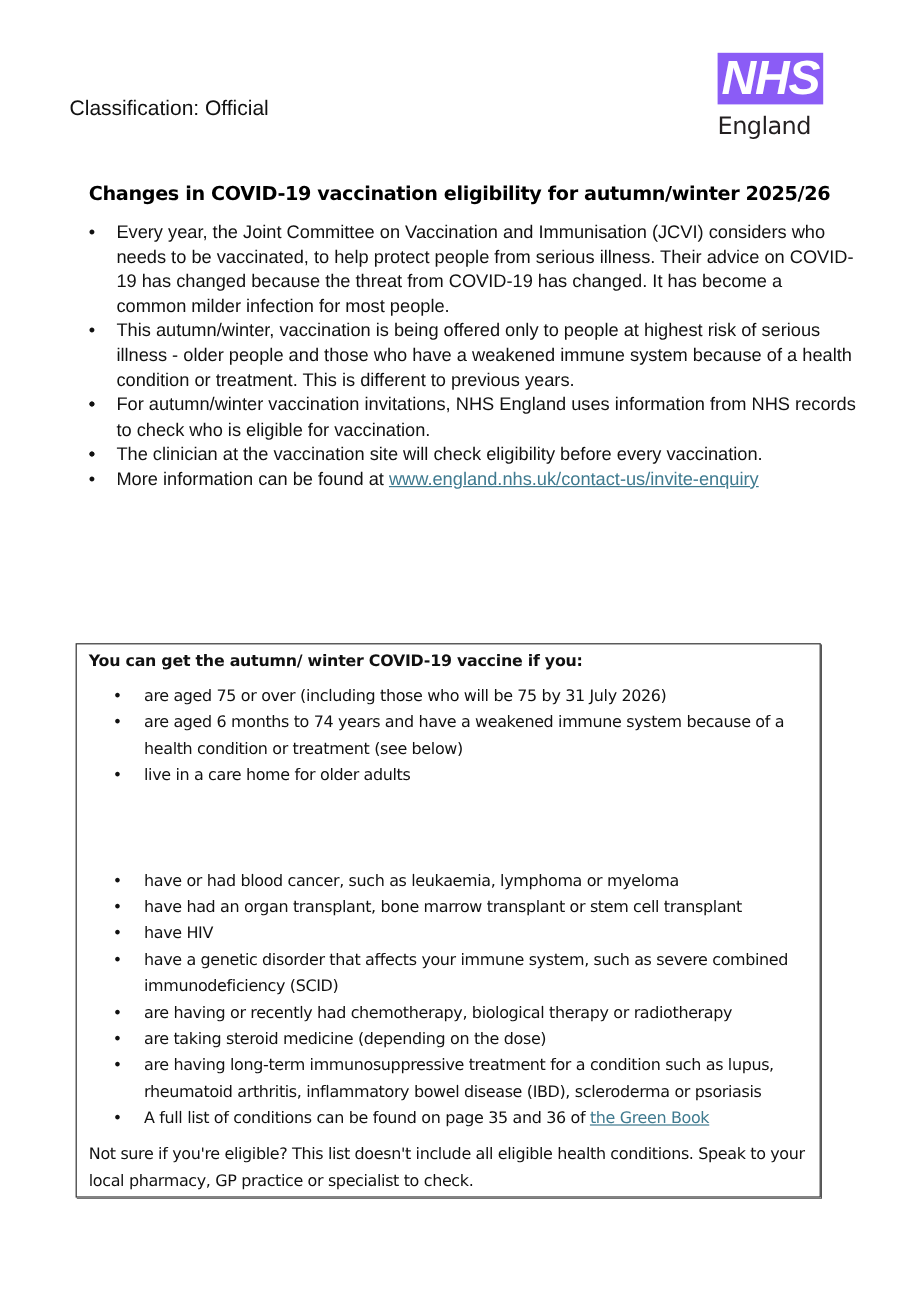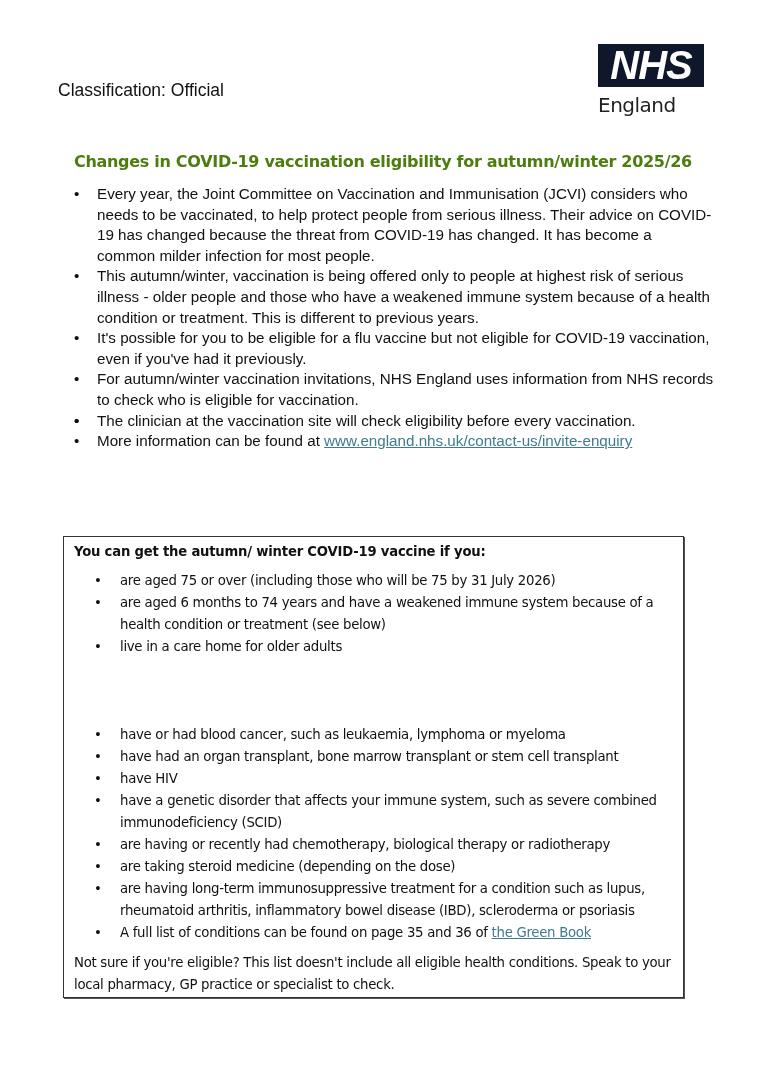--- a/index.html
+++ b/index.html
@@ -6,35 +6,35 @@
     body { width: 768px; height: 1086px; position: relative; overflow: hidden; color: #111; }
     .page { position: absolute; left: 0; top: 0; width: 768px; height: 1086px; background: #fff; }
 
     .classification {
       position: absolute; left: 58px; top: 80px;
       font-family: "Liberation Sans", sans-serif; font-size: 17.5px; color: #111;
     }
 
     .logo { position: absolute; left: 598px; top: 44px; width: 108px; }
     .logo-box {
-      width: 106px; height: 43px; background: #0f172a;
+      width: 88px; height: 43px; background: #8b5cf6;
       display: flex; align-items: center; justify-content: center;
     }
     .logo-nhs {
       font-family: "Liberation Sans", sans-serif; font-weight: bold; font-style: italic;
       color: #fff; font-size: 40px; letter-spacing: -1px; line-height: 43px;
     }
     .logo-england {
       font-family: "DejaVu Sans", sans-serif; font-size: 20px; color: #231f20;
       margin-top: 2px; letter-spacing: -0.5px; line-height: 32px;
     }
 
     .heading {
       position: absolute; left: 74px; top: 152px;
-      font-family: "DejaVu Sans", sans-serif; font-weight: bold; font-size: 16px; color: #4d7c0f;
+      font-family: "DejaVu Sans", sans-serif; font-weight: bold; font-size: 16px; color: #000000;
       letter-spacing: -0.3px;
     }
 
     .intro-list {
       position: absolute; left: 74px; top: 184px; width: 640px;
       margin: 0; padding: 0; list-style: none;
       font-family: "Liberation Sans", sans-serif; font-size: 15.2px; line-height: 20.6px; color: #111;
     }
     .intro-list li { position: relative; padding-left: 23px; }
     .intro-list li .bullet { position: absolute; left: 0; top: 0; }
@@ -72,21 +72,21 @@
       <span class="logo-nhs">NHS</span>
     </div>
     <div class="logo-england">England</div>
   </div>
 
   <div class="heading">Changes in COVID-19 vaccination eligibility for autumn/winter 2025/26</div>
 
   <ul class="intro-list">
     <li><span class="bullet">•</span><span>Every year, the Joint Committee on Vaccination and Immunisation (JCVI) considers who needs to be vaccinated, to help protect people from serious illness. Their advice on COVID-19 has changed because the threat from COVID-19 has changed. It has become a common milder infection for most people.</span></li>
     <li><span class="bullet">•</span><span>This autumn/winter, vaccination is being offered only to people at highest risk of serious illness - older people and those who have a weakened immune system because of a health condition or treatment. This is different to previous years.</span></li>
-    <li><span class="bullet">•</span><span>It's possible for you to be eligible for a flu vaccine but not eligible for COVID-19 vaccination, even if you've had it previously.</span></li>
+    <li><span class="bullet">•</span></li>
     <li><span class="bullet">•</span><span>For autumn/winter vaccination invitations, NHS England uses information from NHS records to check who is eligible for vaccination.</span></li>
     <li><span class="bullet">•</span></li>
     <li><span class="bullet">•</span><span>The clinician at the vaccination site will check eligibility before every vaccination.</span></li>
     <li><span class="bullet">•</span><span>More information can be found at </span><a class="link" href="#">www.england.nhs.uk/contact-us/invite-enquiry</a></li>
   </ul>
 
   <div class="box">
     <div class="box-heading" style="top:4px;">You can get the autumn/ winter COVID-19 vaccine if you:</div>
 
     <ul class="box-list" style="top:33px;">

